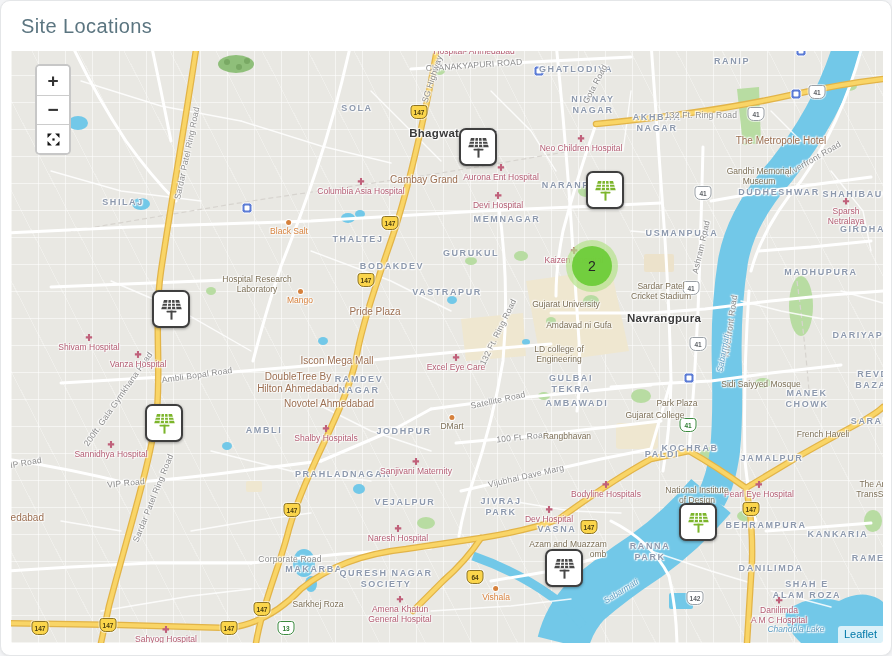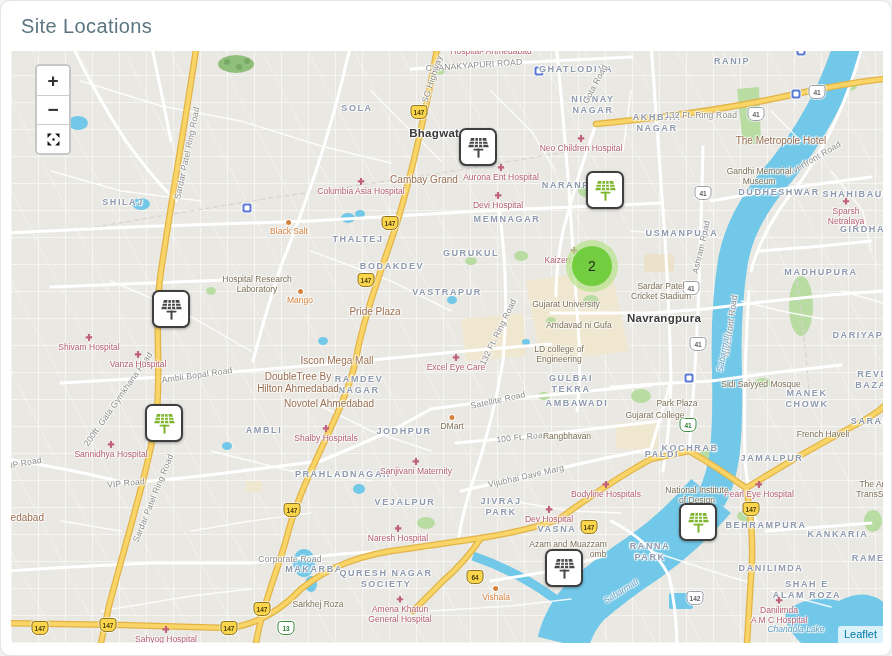--- a/index.html
+++ b/index.html
@@ -427,21 +427,21 @@
         </div>
         <div class="lbl k-water" style="left: 712px; top: 302px; transform: translate(-50%, -50%) rotate(-80deg);">
           <span class="lbl-t">Sabarmati</span>
         </div>
         <div class="lbl k-water" style="left: 610px; top: 540px; transform: translate(-50%, -50%) rotate(-32deg);">
           <span class="lbl-t">Sabarmati</span>
         </div>
         <div class="lbl k-water" style="left: 785px; top: 578px;">
           <span class="lbl-t">Chandola Lake</span>
         </div>
-        <div class="lbl k-medical" style="left: 480px; top: 0px;">
+        <div class="lbl k-medical" style="left: 463px; top: 0px;">
           <span class="lbl-t">Hospital- Ahmedabad</span>
         </div>
         <div class="lbl k-medical" style="left: 570px; top: 93px;">
           <span class="poi-ic ic-cross"></span>
           <span class="lbl-t">Neo Children Hospital</span>
         </div>
         <div class="lbl k-medical" style="left: 490px; top: 122px;">
           <span class="poi-ic ic-cross"></span>
           <span class="lbl-t">Aurona Ent Hospital</span>
         </div>

